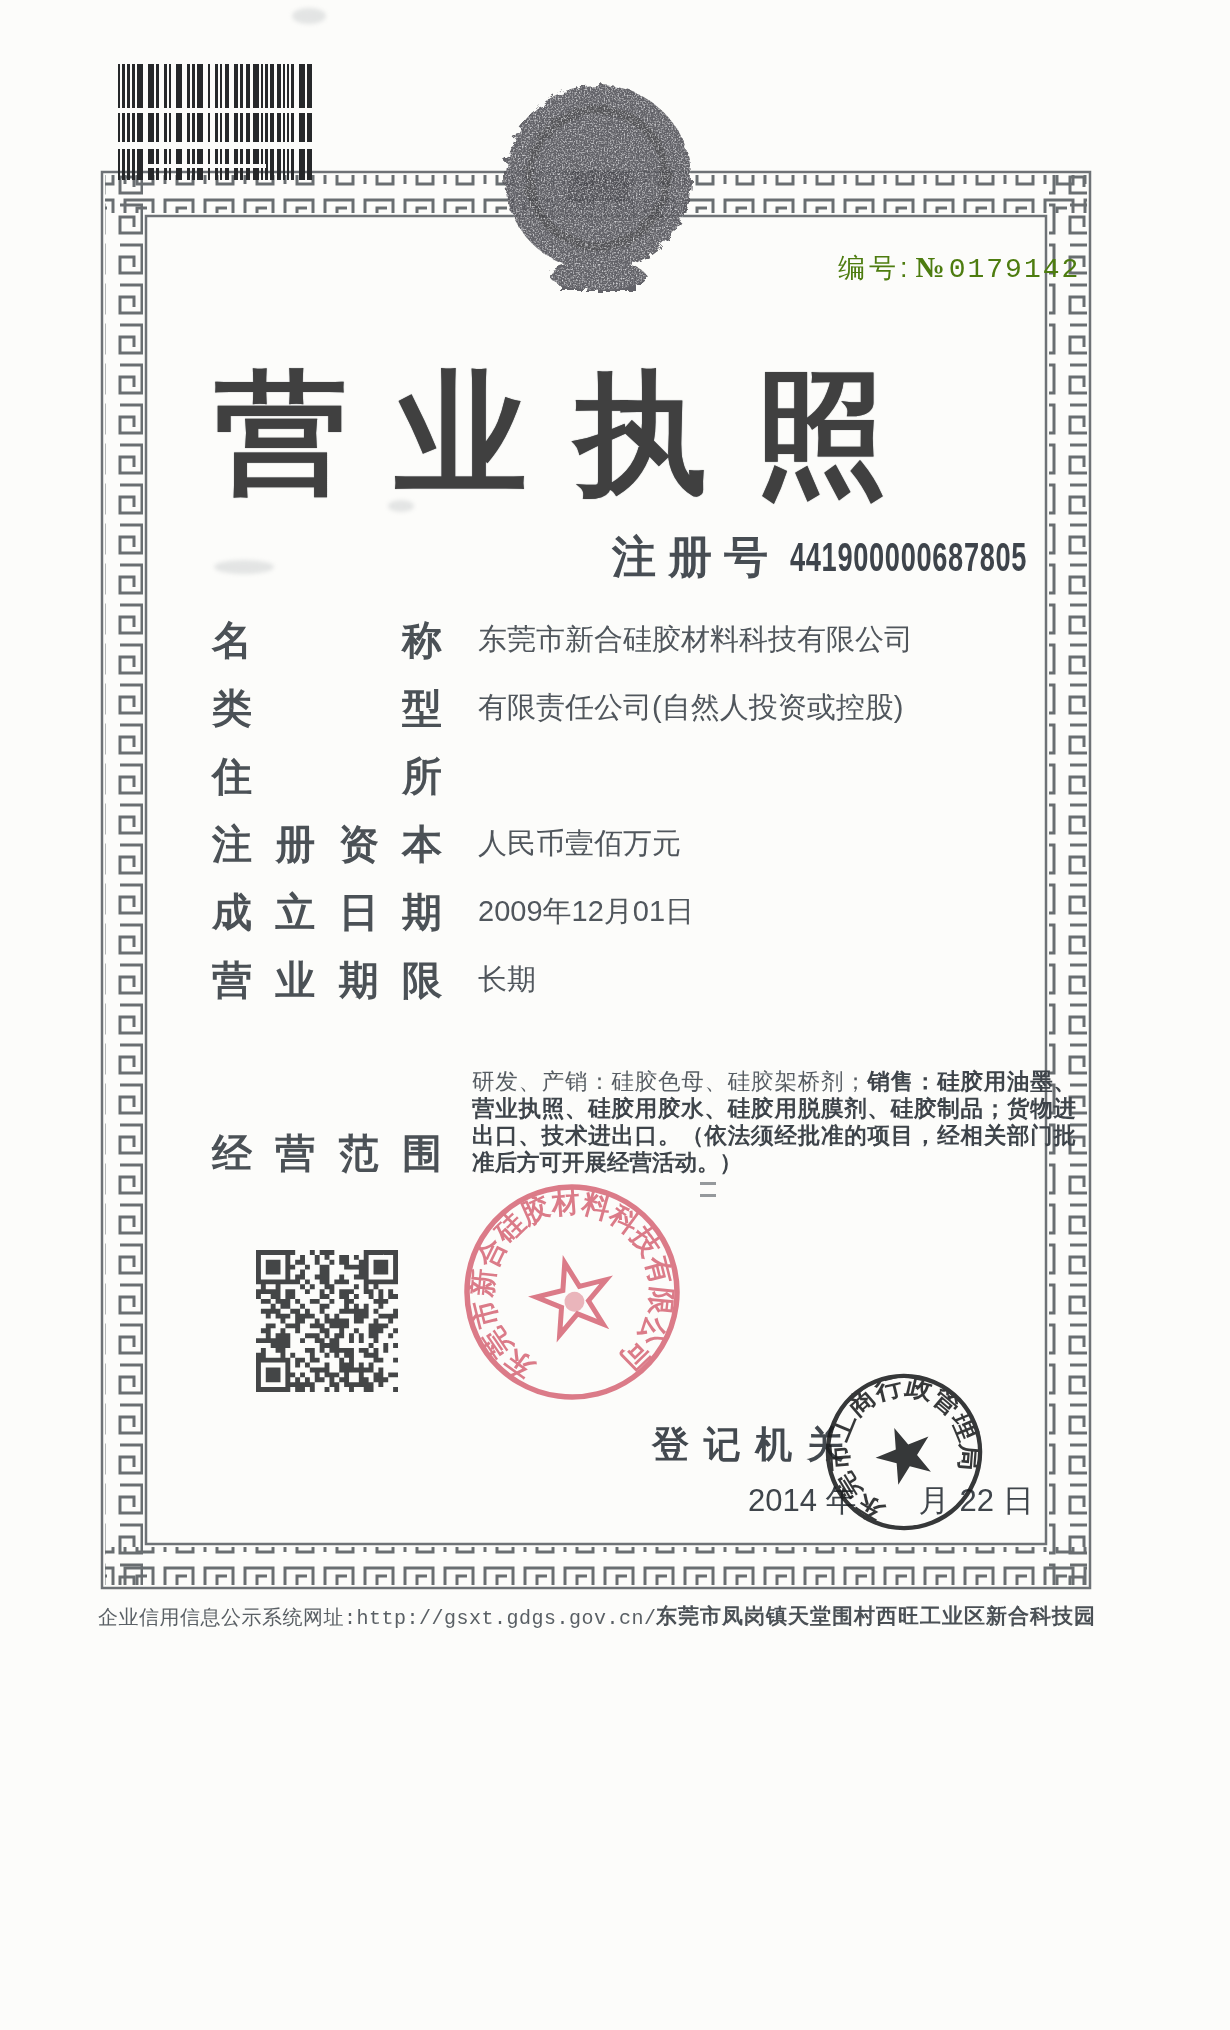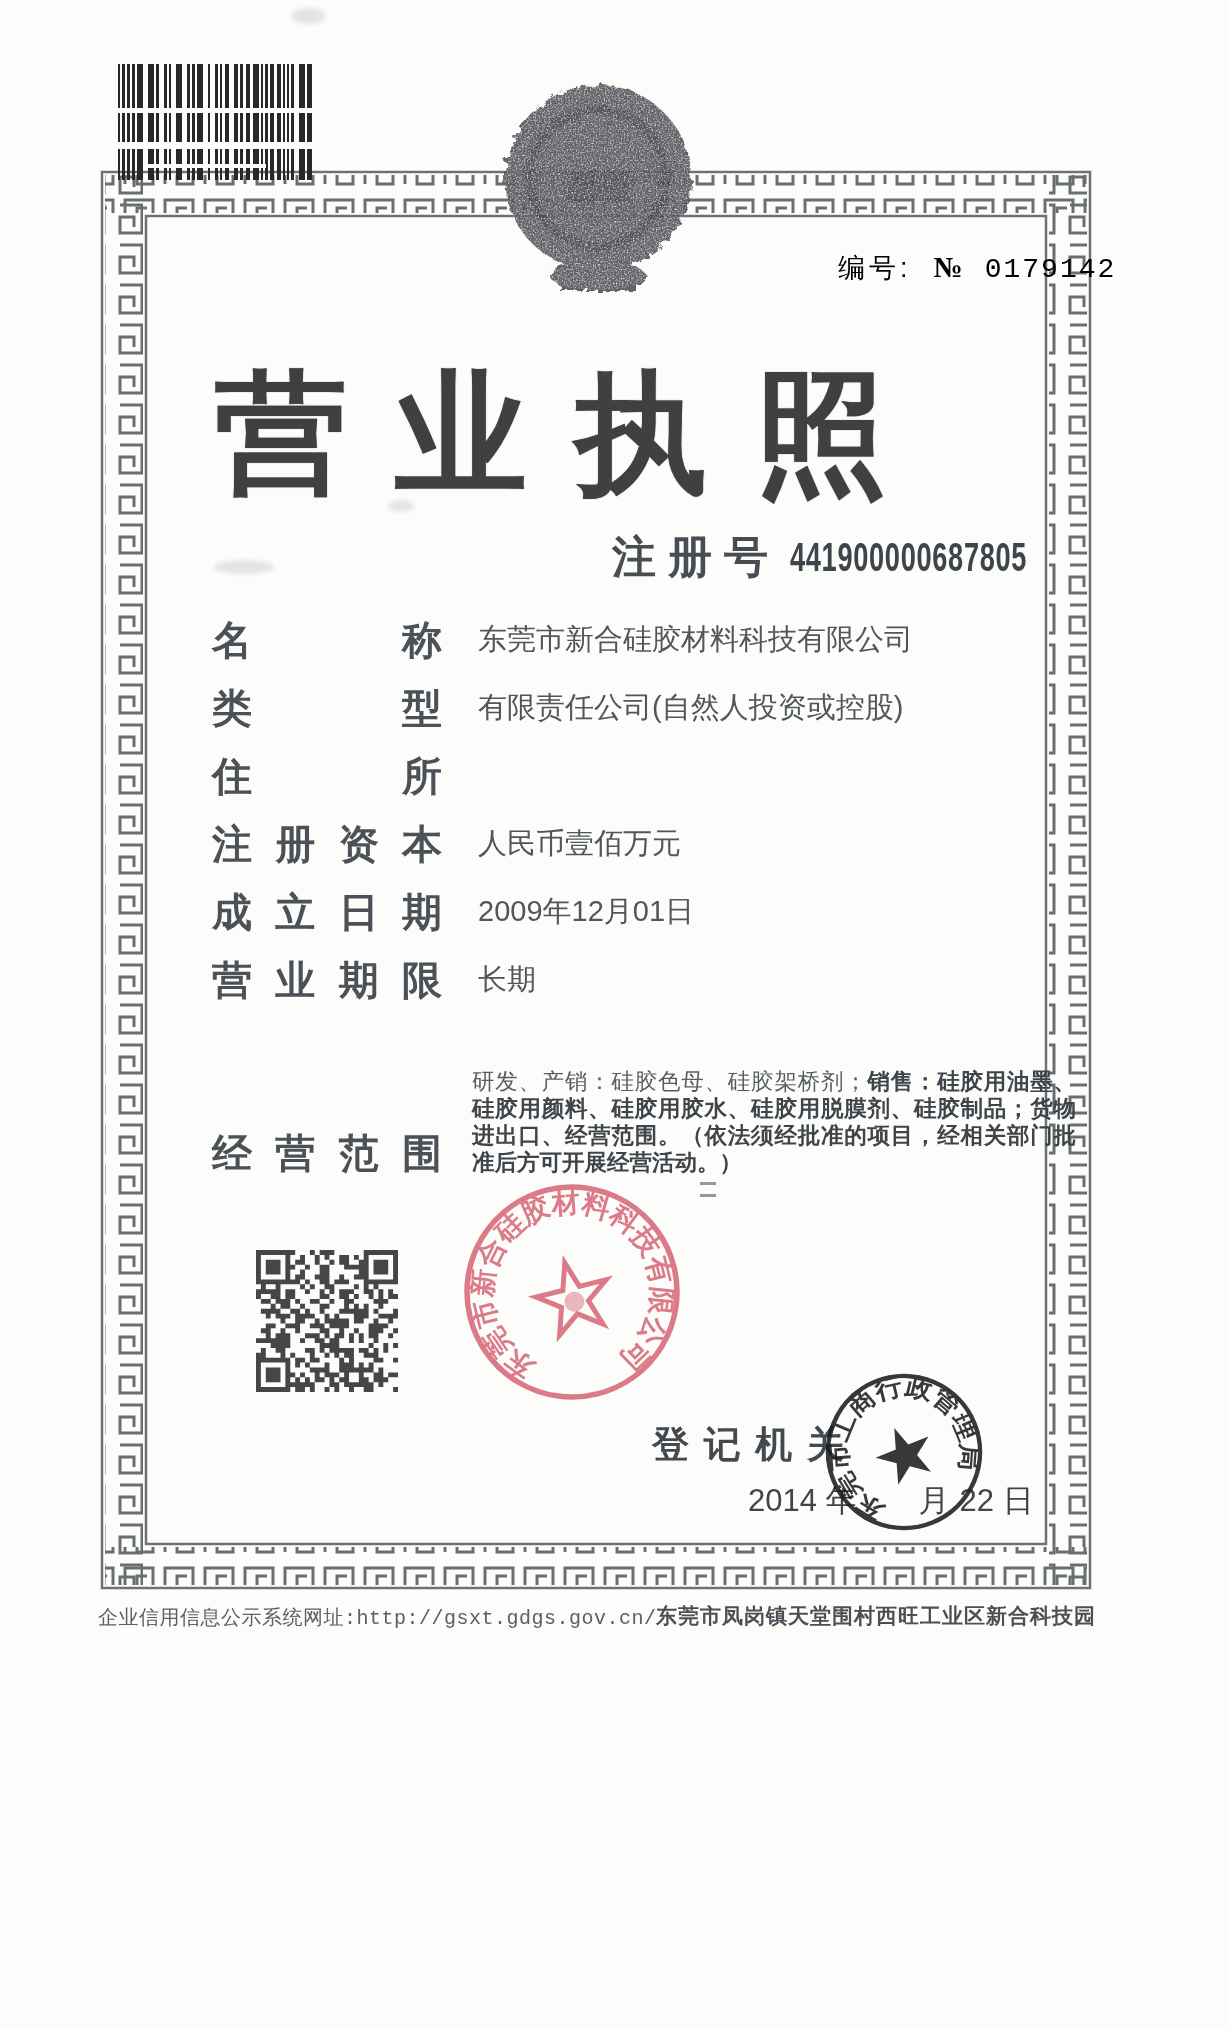--- a/index.html
+++ b/index.html
@@ -9,22 +9,22 @@
   
   #barcode-svg{position:absolute;left:116px;top:64px;}
 
   
   .emblem{position:absolute;left:498px;top:80px;opacity:.92;}
 
   
   .frame{position:absolute;left:0;top:0;opacity:.9;}
 
   
-  .serial{position:absolute;left:838px;top:250px;display:flex;align-items:baseline;gap:22px;
-          color:#000000;}
+  .serial{position:absolute;left:838px;top:250px;display:flex;align-items:baseline;gap:4px;
+          color:#4d7c0f;}
   .serial .cjk{font-size:27px;letter-spacing:4px;}
   .serial .no{font-family:"Liberation Serif",serif;font-weight:700;font-size:29px;}
   .serial .digits{font-family:"Liberation Mono",monospace;font-size:28px;letter-spacing:2px;}
 
   
   .title{position:absolute;left:160px;top:346px;width:830px;text-align:center;
          font-size:132px;font-weight:700;letter-spacing:48px;color:#404040;
          font-family:"DejaVu Sans",sans-serif;text-shadow:0 0 1px #5c6064;}
 
   
@@ -162,21 +162,21 @@
       <span class="flabel">成立日期</span>
       <span class="fvalue">2009年12月01日</span>
     </div>
     <div class="row">
       <span class="flabel">营业期限</span>
       <span class="fvalue">长期</span>
     </div>
   </div>
 
   <div class="scopelabel">经营范围</div>
-  <div class="scopetext"><span>研发、产销：硅胶色母、硅胶架桥剂；</span><span class="bold">销售：硅胶用油墨、硅胶用颜料、硅胶用胶水、硅胶用脱膜剂、硅胶制品；货物进出口、经营范围。（依法须经批准的项目，经相关部门批准后方可开展经营活动。）</span></div>
+  <div class="scopetext"><span>研发、产销：硅胶色母、硅胶架桥剂；</span><span class="bold">销售：硅胶用油墨、营业执照、硅胶用胶水、硅胶用脱膜剂、硅胶制品；货物进出口、技术进出口。（依法须经批准的项目，经相关部门批准后方可开展经营活动。）</span></div>
   <div class="mark"></div>
 
   <svg id="qr-svg" width="142" height="142">
       <path d="M0.00 0.00h4.90v4.90h-4.90zM4.90 0.00h4.90v4.90h-4.90zM9.79 0.00h4.90v4.90h-4.90zM14.69 0.00h4.90v4.90h-4.90zM19.59 0.00h4.90v4.90h-4.90zM24.48 0.00h4.90v4.90h-4.90zM29.38 0.00h4.90v4.90h-4.90zM34.28 0.00h4.90v4.90h-4.90zM53.86 0.00h4.90v4.90h-4.90zM63.66 0.00h4.90v4.90h-4.90zM68.55 0.00h4.90v4.90h-4.90zM73.45 0.00h4.90v4.90h-4.90zM107.72 0.00h4.90v4.90h-4.90zM112.62 0.00h4.90v4.90h-4.90zM117.52 0.00h4.90v4.90h-4.90zM122.41 0.00h4.90v4.90h-4.90zM127.31 0.00h4.90v4.90h-4.90zM132.21 0.00h4.90v4.90h-4.90zM137.10 0.00h4.90v4.90h-4.90zM0.00 4.90h4.90v4.90h-4.90zM29.38 4.90h4.90v4.90h-4.90zM44.07 4.90h4.90v4.90h-4.90zM58.76 4.90h4.90v4.90h-4.90zM68.55 4.90h4.90v4.90h-4.90zM83.24 4.90h4.90v4.90h-4.90zM88.14 4.90h4.90v4.90h-4.90zM97.93 4.90h4.90v4.90h-4.90zM107.72 4.90h4.90v4.90h-4.90zM137.10 4.90h4.90v4.90h-4.90zM0.00 9.79h4.90v4.90h-4.90zM9.79 9.79h4.90v4.90h-4.90zM14.69 9.79h4.90v4.90h-4.90zM19.59 9.79h4.90v4.90h-4.90zM29.38 9.79h4.90v4.90h-4.90zM39.17 9.79h4.90v4.90h-4.90zM44.07 9.79h4.90v4.90h-4.90zM58.76 9.79h4.90v4.90h-4.90zM73.45 9.79h4.90v4.90h-4.90zM83.24 9.79h4.90v4.90h-4.90zM88.14 9.79h4.90v4.90h-4.90zM102.83 9.79h4.90v4.90h-4.90zM107.72 9.79h4.90v4.90h-4.90zM117.52 9.79h4.90v4.90h-4.90zM122.41 9.79h4.90v4.90h-4.90zM127.31 9.79h4.90v4.90h-4.90zM137.10 9.79h4.90v4.90h-4.90zM0.00 14.69h4.90v4.90h-4.90zM9.79 14.69h4.90v4.90h-4.90zM14.69 14.69h4.90v4.90h-4.90zM19.59 14.69h4.90v4.90h-4.90zM29.38 14.69h4.90v4.90h-4.90zM34.28 14.69h4.90v4.90h-4.90zM48.97 14.69h4.90v4.90h-4.90zM63.66 14.69h4.90v4.90h-4.90zM68.55 14.69h4.90v4.90h-4.90zM88.14 14.69h4.90v4.90h-4.90zM93.03 14.69h4.90v4.90h-4.90zM97.93 14.69h4.90v4.90h-4.90zM102.83 14.69h4.90v4.90h-4.90zM107.72 14.69h4.90v4.90h-4.90zM117.52 14.69h4.90v4.90h-4.90zM122.41 14.69h4.90v4.90h-4.90zM127.31 14.69h4.90v4.90h-4.90zM137.10 14.69h4.90v4.90h-4.90zM0.00 19.59h4.90v4.90h-4.90zM9.79 19.59h4.90v4.90h-4.90zM14.69 19.59h4.90v4.90h-4.90zM19.59 19.59h4.90v4.90h-4.90zM29.38 19.59h4.90v4.90h-4.90zM44.07 19.59h4.90v4.90h-4.90zM63.66 19.59h4.90v4.90h-4.90zM68.55 19.59h4.90v4.90h-4.90zM102.83 19.59h4.90v4.90h-4.90zM107.72 19.59h4.90v4.90h-4.90zM117.52 19.59h4.90v4.90h-4.90zM122.41 19.59h4.90v4.90h-4.90zM127.31 19.59h4.90v4.90h-4.90zM137.10 19.59h4.90v4.90h-4.90zM0.00 24.48h4.90v4.90h-4.90zM29.38 24.48h4.90v4.90h-4.90zM39.17 24.48h4.90v4.90h-4.90zM44.07 24.48h4.90v4.90h-4.90zM58.76 24.48h4.90v4.90h-4.90zM63.66 24.48h4.90v4.90h-4.90zM68.55 24.48h4.90v4.90h-4.90zM83.24 24.48h4.90v4.90h-4.90zM97.93 24.48h4.90v4.90h-4.90zM102.83 24.48h4.90v4.90h-4.90zM107.72 24.48h4.90v4.90h-4.90zM137.10 24.48h4.90v4.90h-4.90zM0.00 29.38h4.90v4.90h-4.90zM4.90 29.38h4.90v4.90h-4.90zM9.79 29.38h4.90v4.90h-4.90zM14.69 29.38h4.90v4.90h-4.90zM19.59 29.38h4.90v4.90h-4.90zM24.48 29.38h4.90v4.90h-4.90zM29.38 29.38h4.90v4.90h-4.90zM34.28 29.38h4.90v4.90h-4.90zM39.17 29.38h4.90v4.90h-4.90zM48.97 29.38h4.90v4.90h-4.90zM63.66 29.38h4.90v4.90h-4.90zM68.55 29.38h4.90v4.90h-4.90zM78.34 29.38h4.90v4.90h-4.90zM83.24 29.38h4.90v4.90h-4.90zM88.14 29.38h4.90v4.90h-4.90zM107.72 29.38h4.90v4.90h-4.90zM112.62 29.38h4.90v4.90h-4.90zM117.52 29.38h4.90v4.90h-4.90zM122.41 29.38h4.90v4.90h-4.90zM127.31 29.38h4.90v4.90h-4.90zM132.21 29.38h4.90v4.90h-4.90zM137.10 29.38h4.90v4.90h-4.90zM4.90 34.28h4.90v4.90h-4.90zM19.59 34.28h4.90v4.90h-4.90zM44.07 34.28h4.90v4.90h-4.90zM53.86 34.28h4.90v4.90h-4.90zM68.55 34.28h4.90v4.90h-4.90zM73.45 34.28h4.90v4.90h-4.90zM97.93 34.28h4.90v4.90h-4.90zM107.72 34.28h4.90v4.90h-4.90zM117.52 34.28h4.90v4.90h-4.90zM0.00 39.17h4.90v4.90h-4.90zM4.90 39.17h4.90v4.90h-4.90zM9.79 39.17h4.90v4.90h-4.90zM14.69 39.17h4.90v4.90h-4.90zM19.59 39.17h4.90v4.90h-4.90zM29.38 39.17h4.90v4.90h-4.90zM34.28 39.17h4.90v4.90h-4.90zM48.97 39.17h4.90v4.90h-4.90zM63.66 39.17h4.90v4.90h-4.90zM73.45 39.17h4.90v4.90h-4.90zM83.24 39.17h4.90v4.90h-4.90zM88.14 39.17h4.90v4.90h-4.90zM93.03 39.17h4.90v4.90h-4.90zM107.72 39.17h4.90v4.90h-4.90zM112.62 39.17h4.90v4.90h-4.90zM122.41 39.17h4.90v4.90h-4.90zM132.21 39.17h4.90v4.90h-4.90zM0.00 44.07h4.90v4.90h-4.90zM14.69 44.07h4.90v4.90h-4.90zM19.59 44.07h4.90v4.90h-4.90zM29.38 44.07h4.90v4.90h-4.90zM34.28 44.07h4.90v4.90h-4.90zM63.66 44.07h4.90v4.90h-4.90zM68.55 44.07h4.90v4.90h-4.90zM83.24 44.07h4.90v4.90h-4.90zM88.14 44.07h4.90v4.90h-4.90zM97.93 44.07h4.90v4.90h-4.90zM112.62 44.07h4.90v4.90h-4.90zM122.41 44.07h4.90v4.90h-4.90zM132.21 44.07h4.90v4.90h-4.90zM137.10 44.07h4.90v4.90h-4.90zM4.90 48.97h4.90v4.90h-4.90zM9.79 48.97h4.90v4.90h-4.90zM19.59 48.97h4.90v4.90h-4.90zM24.48 48.97h4.90v4.90h-4.90zM29.38 48.97h4.90v4.90h-4.90zM39.17 48.97h4.90v4.90h-4.90zM53.86 48.97h4.90v4.90h-4.90zM58.76 48.97h4.90v4.90h-4.90zM73.45 48.97h4.90v4.90h-4.90zM88.14 48.97h4.90v4.90h-4.90zM93.03 48.97h4.90v4.90h-4.90zM117.52 48.97h4.90v4.90h-4.90zM122.41 48.97h4.90v4.90h-4.90zM127.31 48.97h4.90v4.90h-4.90zM14.69 53.86h4.90v4.90h-4.90zM24.48 53.86h4.90v4.90h-4.90zM29.38 53.86h4.90v4.90h-4.90zM44.07 53.86h4.90v4.90h-4.90zM63.66 53.86h4.90v4.90h-4.90zM68.55 53.86h4.90v4.90h-4.90zM88.14 53.86h4.90v4.90h-4.90zM97.93 53.86h4.90v4.90h-4.90zM107.72 53.86h4.90v4.90h-4.90zM122.41 53.86h4.90v4.90h-4.90zM4.90 58.76h4.90v4.90h-4.90zM9.79 58.76h4.90v4.90h-4.90zM14.69 58.76h4.90v4.90h-4.90zM19.59 58.76h4.90v4.90h-4.90zM34.28 58.76h4.90v4.90h-4.90zM39.17 58.76h4.90v4.90h-4.90zM48.97 58.76h4.90v4.90h-4.90zM63.66 58.76h4.90v4.90h-4.90zM83.24 58.76h4.90v4.90h-4.90zM88.14 58.76h4.90v4.90h-4.90zM93.03 58.76h4.90v4.90h-4.90zM97.93 58.76h4.90v4.90h-4.90zM102.83 58.76h4.90v4.90h-4.90zM107.72 58.76h4.90v4.90h-4.90zM117.52 58.76h4.90v4.90h-4.90zM137.10 58.76h4.90v4.90h-4.90zM9.79 63.66h4.90v4.90h-4.90zM19.59 63.66h4.90v4.90h-4.90zM24.48 63.66h4.90v4.90h-4.90zM29.38 63.66h4.90v4.90h-4.90zM39.17 63.66h4.90v4.90h-4.90zM44.07 63.66h4.90v4.90h-4.90zM48.97 63.66h4.90v4.90h-4.90zM53.86 63.66h4.90v4.90h-4.90zM68.55 63.66h4.90v4.90h-4.90zM78.34 63.66h4.90v4.90h-4.90zM97.93 63.66h4.90v4.90h-4.90zM102.83 63.66h4.90v4.90h-4.90zM107.72 63.66h4.90v4.90h-4.90zM122.41 63.66h4.90v4.90h-4.90zM127.31 63.66h4.90v4.90h-4.90zM132.21 63.66h4.90v4.90h-4.90zM137.10 63.66h4.90v4.90h-4.90zM24.48 68.55h4.90v4.90h-4.90zM39.17 68.55h4.90v4.90h-4.90zM44.07 68.55h4.90v4.90h-4.90zM58.76 68.55h4.90v4.90h-4.90zM68.55 68.55h4.90v4.90h-4.90zM73.45 68.55h4.90v4.90h-4.90zM78.34 68.55h4.90v4.90h-4.90zM83.24 68.55h4.90v4.90h-4.90zM88.14 68.55h4.90v4.90h-4.90zM97.93 68.55h4.90v4.90h-4.90zM102.83 68.55h4.90v4.90h-4.90zM117.52 68.55h4.90v4.90h-4.90zM132.21 68.55h4.90v4.90h-4.90zM9.79 73.45h4.90v4.90h-4.90zM14.69 73.45h4.90v4.90h-4.90zM29.38 73.45h4.90v4.90h-4.90zM34.28 73.45h4.90v4.90h-4.90zM39.17 73.45h4.90v4.90h-4.90zM53.86 73.45h4.90v4.90h-4.90zM58.76 73.45h4.90v4.90h-4.90zM63.66 73.45h4.90v4.90h-4.90zM73.45 73.45h4.90v4.90h-4.90zM78.34 73.45h4.90v4.90h-4.90zM83.24 73.45h4.90v4.90h-4.90zM88.14 73.45h4.90v4.90h-4.90zM112.62 73.45h4.90v4.90h-4.90zM117.52 73.45h4.90v4.90h-4.90zM122.41 73.45h4.90v4.90h-4.90zM127.31 73.45h4.90v4.90h-4.90zM4.90 78.34h4.90v4.90h-4.90zM9.79 78.34h4.90v4.90h-4.90zM24.48 78.34h4.90v4.90h-4.90zM39.17 78.34h4.90v4.90h-4.90zM63.66 78.34h4.90v4.90h-4.90zM68.55 78.34h4.90v4.90h-4.90zM83.24 78.34h4.90v4.90h-4.90zM97.93 78.34h4.90v4.90h-4.90zM112.62 78.34h4.90v4.90h-4.90zM117.52 78.34h4.90v4.90h-4.90zM122.41 78.34h4.90v4.90h-4.90zM137.10 78.34h4.90v4.90h-4.90zM9.79 83.24h4.90v4.90h-4.90zM19.59 83.24h4.90v4.90h-4.90zM24.48 83.24h4.90v4.90h-4.90zM29.38 83.24h4.90v4.90h-4.90zM48.97 83.24h4.90v4.90h-4.90zM53.86 83.24h4.90v4.90h-4.90zM58.76 83.24h4.90v4.90h-4.90zM68.55 83.24h4.90v4.90h-4.90zM78.34 83.24h4.90v4.90h-4.90zM83.24 83.24h4.90v4.90h-4.90zM93.03 83.24h4.90v4.90h-4.90zM102.83 83.24h4.90v4.90h-4.90zM112.62 83.24h4.90v4.90h-4.90zM117.52 83.24h4.90v4.90h-4.90zM132.21 83.24h4.90v4.90h-4.90zM0.00 88.14h4.90v4.90h-4.90zM4.90 88.14h4.90v4.90h-4.90zM9.79 88.14h4.90v4.90h-4.90zM14.69 88.14h4.90v4.90h-4.90zM19.59 88.14h4.90v4.90h-4.90zM24.48 88.14h4.90v4.90h-4.90zM29.38 88.14h4.90v4.90h-4.90zM44.07 88.14h4.90v4.90h-4.90zM58.76 88.14h4.90v4.90h-4.90zM63.66 88.14h4.90v4.90h-4.90zM73.45 88.14h4.90v4.90h-4.90zM78.34 88.14h4.90v4.90h-4.90zM93.03 88.14h4.90v4.90h-4.90zM102.83 88.14h4.90v4.90h-4.90zM117.52 88.14h4.90v4.90h-4.90zM14.69 93.03h4.90v4.90h-4.90zM19.59 93.03h4.90v4.90h-4.90zM24.48 93.03h4.90v4.90h-4.90zM29.38 93.03h4.90v4.90h-4.90zM63.66 93.03h4.90v4.90h-4.90zM68.55 93.03h4.90v4.90h-4.90zM73.45 93.03h4.90v4.90h-4.90zM78.34 93.03h4.90v4.90h-4.90zM112.62 93.03h4.90v4.90h-4.90zM127.31 93.03h4.90v4.90h-4.90zM137.10 93.03h4.90v4.90h-4.90zM4.90 97.93h4.90v4.90h-4.90zM19.59 97.93h4.90v4.90h-4.90zM24.48 97.93h4.90v4.90h-4.90zM48.97 97.93h4.90v4.90h-4.90zM53.86 97.93h4.90v4.90h-4.90zM63.66 97.93h4.90v4.90h-4.90zM73.45 97.93h4.90v4.90h-4.90zM78.34 97.93h4.90v4.90h-4.90zM83.24 97.93h4.90v4.90h-4.90zM88.14 97.93h4.90v4.90h-4.90zM93.03 97.93h4.90v4.90h-4.90zM102.83 97.93h4.90v4.90h-4.90zM107.72 97.93h4.90v4.90h-4.90zM117.52 97.93h4.90v4.90h-4.90zM127.31 97.93h4.90v4.90h-4.90zM0.00 102.83h4.90v4.90h-4.90zM4.90 102.83h4.90v4.90h-4.90zM24.48 102.83h4.90v4.90h-4.90zM34.28 102.83h4.90v4.90h-4.90zM53.86 102.83h4.90v4.90h-4.90zM68.55 102.83h4.90v4.90h-4.90zM78.34 102.83h4.90v4.90h-4.90zM88.14 102.83h4.90v4.90h-4.90zM93.03 102.83h4.90v4.90h-4.90zM107.72 102.83h4.90v4.90h-4.90zM112.62 102.83h4.90v4.90h-4.90zM117.52 102.83h4.90v4.90h-4.90zM0.00 107.72h4.90v4.90h-4.90zM4.90 107.72h4.90v4.90h-4.90zM9.79 107.72h4.90v4.90h-4.90zM14.69 107.72h4.90v4.90h-4.90zM19.59 107.72h4.90v4.90h-4.90zM24.48 107.72h4.90v4.90h-4.90zM29.38 107.72h4.90v4.90h-4.90zM39.17 107.72h4.90v4.90h-4.90zM44.07 107.72h4.90v4.90h-4.90zM53.86 107.72h4.90v4.90h-4.90zM58.76 107.72h4.90v4.90h-4.90zM83.24 107.72h4.90v4.90h-4.90zM93.03 107.72h4.90v4.90h-4.90zM117.52 107.72h4.90v4.90h-4.90zM122.41 107.72h4.90v4.90h-4.90zM137.10 107.72h4.90v4.90h-4.90zM0.00 112.62h4.90v4.90h-4.90zM29.38 112.62h4.90v4.90h-4.90zM39.17 112.62h4.90v4.90h-4.90zM48.97 112.62h4.90v4.90h-4.90zM68.55 112.62h4.90v4.90h-4.90zM83.24 112.62h4.90v4.90h-4.90zM88.14 112.62h4.90v4.90h-4.90zM93.03 112.62h4.90v4.90h-4.90zM102.83 112.62h4.90v4.90h-4.90zM112.62 112.62h4.90v4.90h-4.90zM0.00 117.52h4.90v4.90h-4.90zM9.79 117.52h4.90v4.90h-4.90zM14.69 117.52h4.90v4.90h-4.90zM19.59 117.52h4.90v4.90h-4.90zM29.38 117.52h4.90v4.90h-4.90zM53.86 117.52h4.90v4.90h-4.90zM58.76 117.52h4.90v4.90h-4.90zM63.66 117.52h4.90v4.90h-4.90zM68.55 117.52h4.90v4.90h-4.90zM83.24 117.52h4.90v4.90h-4.90zM88.14 117.52h4.90v4.90h-4.90zM93.03 117.52h4.90v4.90h-4.90zM97.93 117.52h4.90v4.90h-4.90zM102.83 117.52h4.90v4.90h-4.90zM107.72 117.52h4.90v4.90h-4.90zM112.62 117.52h4.90v4.90h-4.90zM122.41 117.52h4.90v4.90h-4.90zM0.00 122.41h4.90v4.90h-4.90zM9.79 122.41h4.90v4.90h-4.90zM14.69 122.41h4.90v4.90h-4.90zM19.59 122.41h4.90v4.90h-4.90zM29.38 122.41h4.90v4.90h-4.90zM34.28 122.41h4.90v4.90h-4.90zM44.07 122.41h4.90v4.90h-4.90zM58.76 122.41h4.90v4.90h-4.90zM68.55 122.41h4.90v4.90h-4.90zM73.45 122.41h4.90v4.90h-4.90zM78.34 122.41h4.90v4.90h-4.90zM88.14 122.41h4.90v4.90h-4.90zM102.83 122.41h4.90v4.90h-4.90zM117.52 122.41h4.90v4.90h-4.90zM122.41 122.41h4.90v4.90h-4.90zM132.21 122.41h4.90v4.90h-4.90zM137.10 122.41h4.90v4.90h-4.90zM0.00 127.31h4.90v4.90h-4.90zM9.79 127.31h4.90v4.90h-4.90zM14.69 127.31h4.90v4.90h-4.90zM19.59 127.31h4.90v4.90h-4.90zM29.38 127.31h4.90v4.90h-4.90zM39.17 127.31h4.90v4.90h-4.90zM48.97 127.31h4.90v4.90h-4.90zM58.76 127.31h4.90v4.90h-4.90zM63.66 127.31h4.90v4.90h-4.90zM73.45 127.31h4.90v4.90h-4.90zM83.24 127.31h4.90v4.90h-4.90zM88.14 127.31h4.90v4.90h-4.90zM102.83 127.31h4.90v4.90h-4.90zM107.72 127.31h4.90v4.90h-4.90zM117.52 127.31h4.90v4.90h-4.90zM122.41 127.31h4.90v4.90h-4.90zM127.31 127.31h4.90v4.90h-4.90zM0.00 132.21h4.90v4.90h-4.90zM29.38 132.21h4.90v4.90h-4.90zM34.28 132.21h4.90v4.90h-4.90zM39.17 132.21h4.90v4.90h-4.90zM44.07 132.21h4.90v4.90h-4.90zM48.97 132.21h4.90v4.90h-4.90zM53.86 132.21h4.90v4.90h-4.90zM73.45 132.21h4.90v4.90h-4.90zM78.34 132.21h4.90v4.90h-4.90zM88.14 132.21h4.90v4.90h-4.90zM93.03 132.21h4.90v4.90h-4.90zM97.93 132.21h4.90v4.90h-4.90zM102.83 132.21h4.90v4.90h-4.90zM107.72 132.21h4.90v4.90h-4.90zM112.62 132.21h4.90v4.90h-4.90zM122.41 132.21h4.90v4.90h-4.90zM0.00 137.10h4.90v4.90h-4.90zM4.90 137.10h4.90v4.90h-4.90zM9.79 137.10h4.90v4.90h-4.90zM14.69 137.10h4.90v4.90h-4.90zM19.59 137.10h4.90v4.90h-4.90zM24.48 137.10h4.90v4.90h-4.90zM29.38 137.10h4.90v4.90h-4.90zM39.17 137.10h4.90v4.90h-4.90zM44.07 137.10h4.90v4.90h-4.90zM53.86 137.10h4.90v4.90h-4.90zM68.55 137.10h4.90v4.90h-4.90zM78.34 137.10h4.90v4.90h-4.90zM93.03 137.10h4.90v4.90h-4.90zM107.72 137.10h4.90v4.90h-4.90zM112.62 137.10h4.90v4.90h-4.90zM137.10 137.10h4.90v4.90h-4.90z" fill="#2b2d2f"></path>
     </svg>
 
   <svg class="redseal" width="244" height="244">
     <g transform="rotate(-14 120 120)" fill="none" stroke="#d65b6e">
       <circle cx="120" cy="120" r="105" stroke-width="5.5"></circle>
       <path id="redArc" d="M68.6,181.3 A80,80 0 1 1 140.7,197.3" stroke="none"></path>

